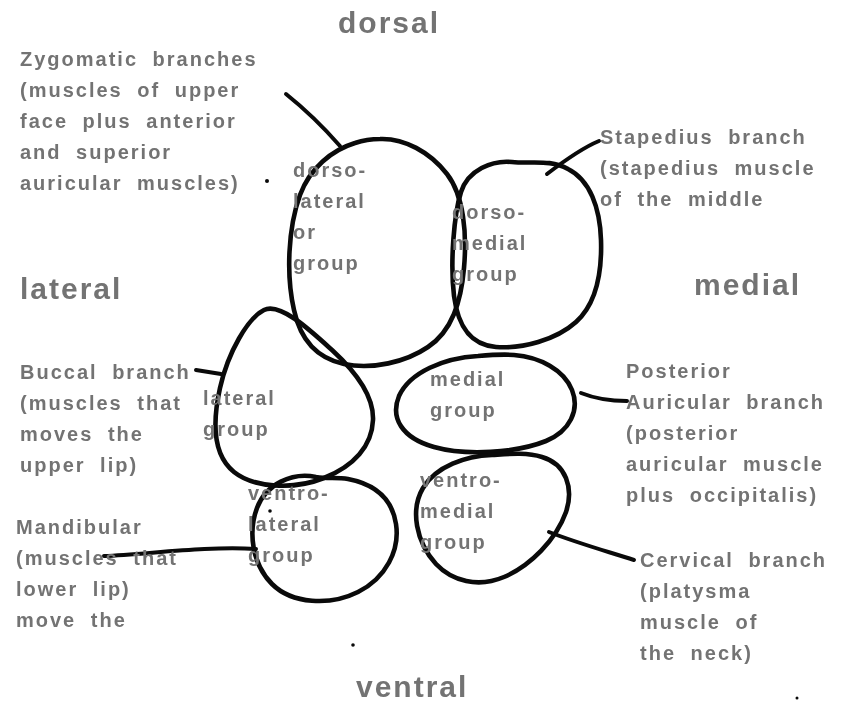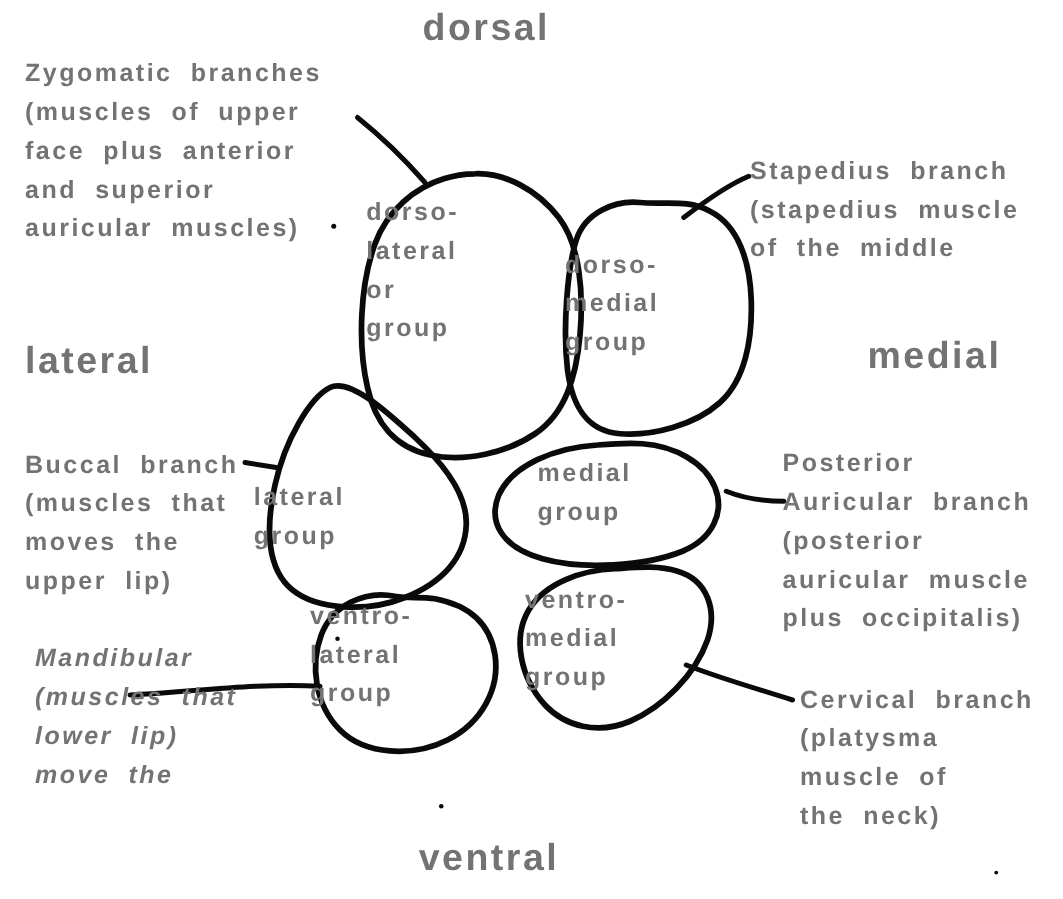--- a/index.html
+++ b/index.html
@@ -90,38 +90,38 @@
 
     <circle class="speck" cx="267" cy="181" r="2"></circle>
     <circle class="speck" cx="270" cy="511" r="1.8"></circle>
     <circle class="speck" cx="353" cy="645" r="1.8"></circle>
     <circle class="speck" cx="797" cy="698" r="1.5"></circle>
   </svg>
 
   <div class="heading" style="left:338px; top:6px;">dorsal</div>
   <div class="heading" style="left:20px; top:272px;">lateral</div>
   <div class="heading" style="left:694px; top:268px;">medial</div>
-  <div class="heading" style="left:335px; top:670px;">ventral</div>
+  <div class="heading" style="left:356px; top:670px;">ventral</div>
 
   <div class="annotation" style="left:20px; top:44px;">
     <span>Zygomatic branches</span>
     <span>(muscles of upper</span>
     <span>face plus anterior</span>
     <span>and superior</span>
     <span>auricular muscles)</span>
   </div>
 
   <div class="annotation" style="left:20px; top:357px;">
     <span>Buccal branch</span>
     <span>(muscles that</span>
     <span>moves the</span>
     <span>upper lip)</span>
   </div>
 
-  <div class="annotation" style="left:28px; top:512px;font-style:italic;">
+  <div class="annotation" style="left:16px; top:512px;">
     <span>Mandibular</span>
     <span>(muscles that</span>
     <span>lower lip)</span>
     <span>move the</span>
   </div>
 
   <div class="annotation" style="left:600px; top:122px;">
     <span>Stapedius branch</span>
     <span>(stapedius muscle</span>
     <span>of the middle</span>

